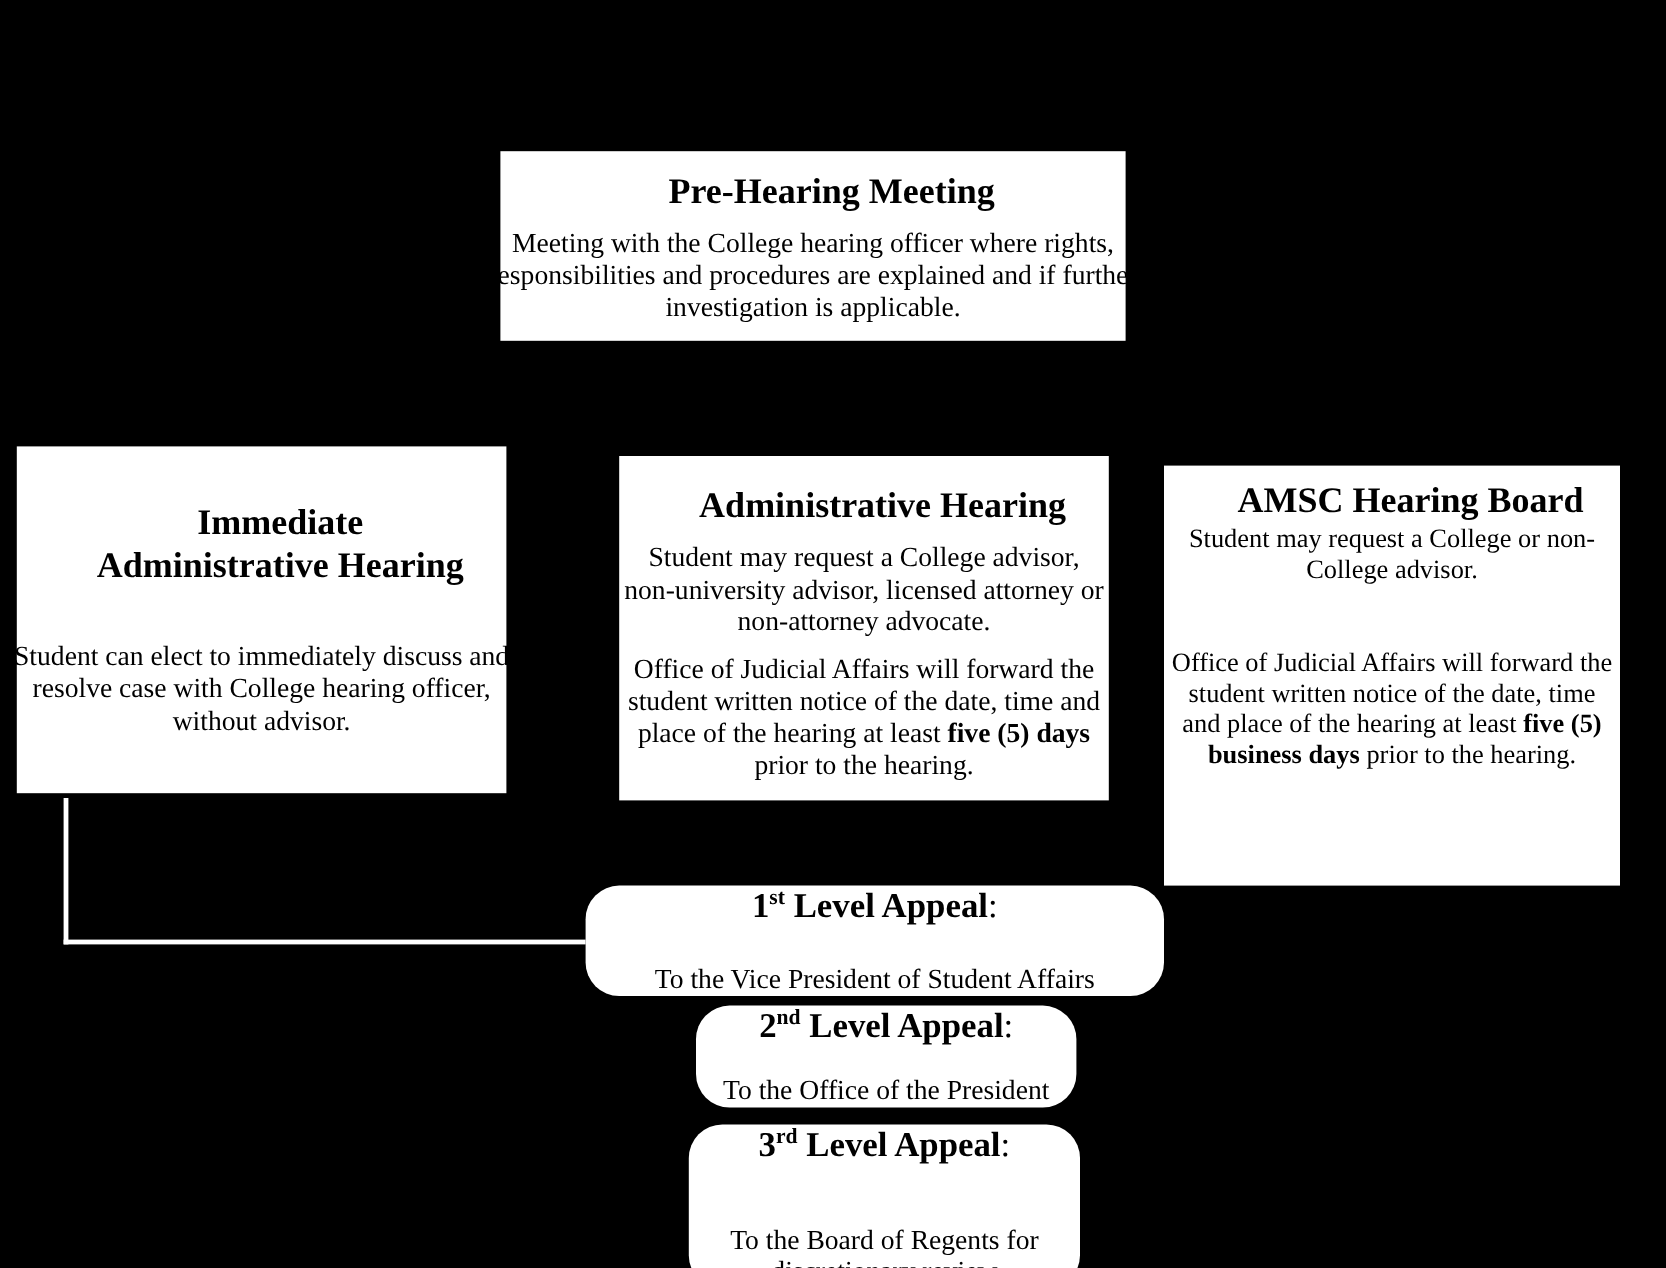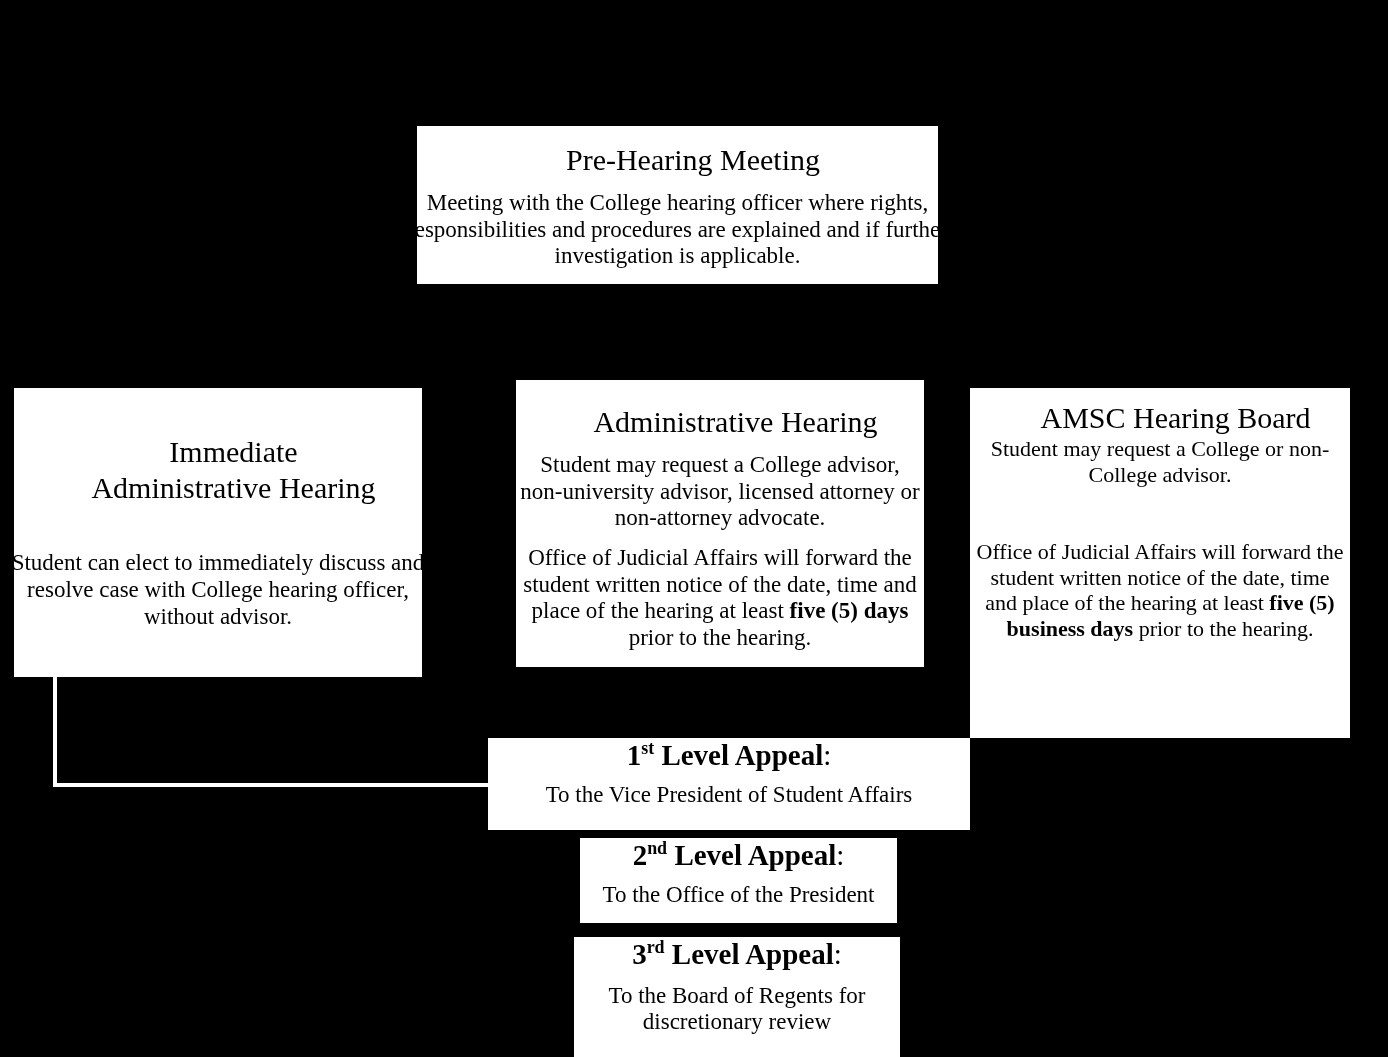--- a/index.html
+++ b/index.html
@@ -16,21 +16,21 @@
     font-family: "Liberation Serif", "DejaVu Serif", serif;
     color: #000000;
   }
   .box {
     position: absolute;
     background: #ffffff;
     text-align: center;
     box-sizing: border-box;
   }
   .box-title {
-    font-weight: normal;
+    font-weight: bold;
     font-size: 30px;
     line-height: 1.2;
     padding-left: 31px;
   }
   .box-body {
     font-size: 23px;
     line-height: 1.16;
   }
   b { font-weight: bold; }
   sup.ordinal {
@@ -43,21 +43,21 @@
   
   .pre-hearing {
     left: 417px; top: 126px; width: 521px; height: 158px;
     padding-top: 16px;
   }
   .pre-hearing .box-title { margin-bottom: 12px; }
   .pre-hearing .box-body { width: 106%; margin-left: -3%; }
 
   
   .immediate {
-    left: 14px; top: 388px; width: 408px; height: 289px;
+    left: 14px; top: 372px; width: 408px; height: 289px;
     display: flex; flex-direction: column; justify-content: center;
   }
   .immediate .box-body { margin-top: 44px; width: 104%; margin-left: -2%; }
 
   
   .administrative {
     left: 516px; top: 380px; width: 408px; height: 287px;
     padding: 24px 4px 0 4px;
   }
   .administrative .box-title { margin-bottom: 12px; }
@@ -66,21 +66,21 @@
   
   .amsc {
     left: 970px; top: 388px; width: 380px; height: 350px;
     padding: 12px 5px 0 5px;
   }
   .amsc .box-body { font-size: 22px; }
   .amsc .para2 { margin-top: 52px; }
 
   
   .appeal {
-    display: flex; flex-direction: column; justify-content: flex-start;
+    display: flex; flex-direction: column; justify-content: space-between; border-radius: 28px;
   }
   .appeal .appeal-title { font-size: 29px; font-weight: normal; line-height: 1.2; }
   .appeal .appeal-title .bold { font-weight: bold; }
   .appeal .box-body { margin-top: 9px; }
   .appeal1 { left: 488px; top: 738px; width: 482px; height: 92px; }
   .appeal2 { left: 580px; top: 838px; width: 317px; height: 85px; }
   .appeal3 { left: 574px; top: 937px; width: 326px; height: 137px; }
   .appeal3 .box-body { margin-top: 11px; }
 
   

